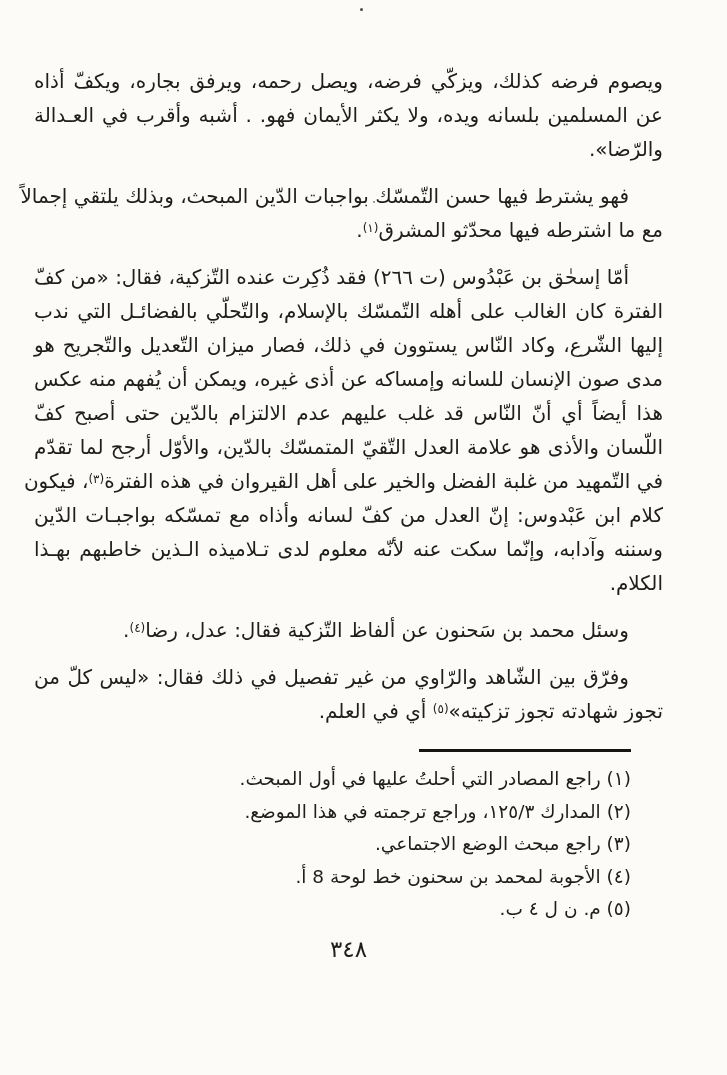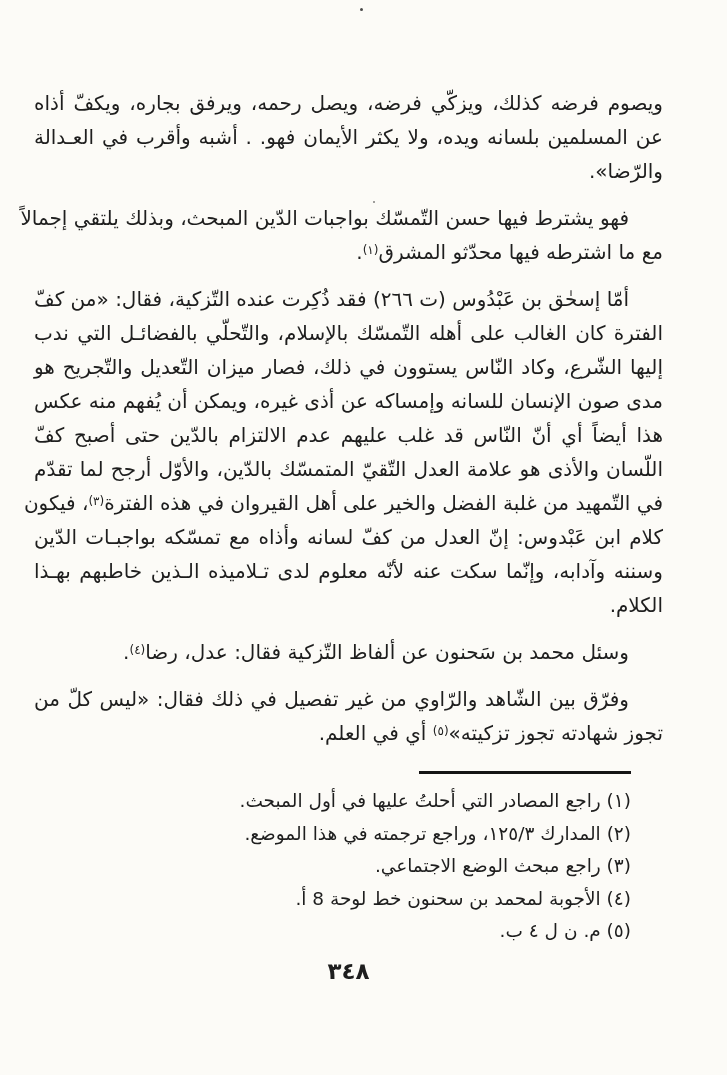--- a/index.html
+++ b/index.html
@@ -9,21 +9,21 @@
     font-family:"DejaVu Sans",sans-serif;
     color:#1e1e1e;
     overflow:hidden;
     position:relative;
   }
   .page{
     width:727px;height:1075px;
     position:relative;
     direction:rtl;
     box-sizing:border-box;
-    padding:86px 64px 0 34px;
+    padding:64px 64px 0 34px;
   }
   .main-text .para{margin:0;}
   .main-text .para + .para{margin-top:13px;}
   .line{
     font-size:20px;
     line-height:34px;
     text-align:justify;
     text-align-last:justify;
     white-space:nowrap;
   }
@@ -47,21 +47,21 @@
   .footnotes{margin:0 32px 0 0;}
   .footnote{
     font-size:18.5px;
     line-height:32.5px;
     white-space:nowrap;
   }
   .page-number{
     margin-top:10px;
     text-align:center;
     font-size:23px;
-    font-weight:bold;
+    font-weight:normal;
     letter-spacing:2px;
   }
   .artifact-dot{
     position:absolute;
     background:#4a4a4a;
     border-radius:50%;
   }
   .dot-top{left:360px;top:8px;width:3px;height:3px;}
   .dot-mid{left:373px;top:201px;width:2px;height:2px;opacity:.7;}
 </style>

